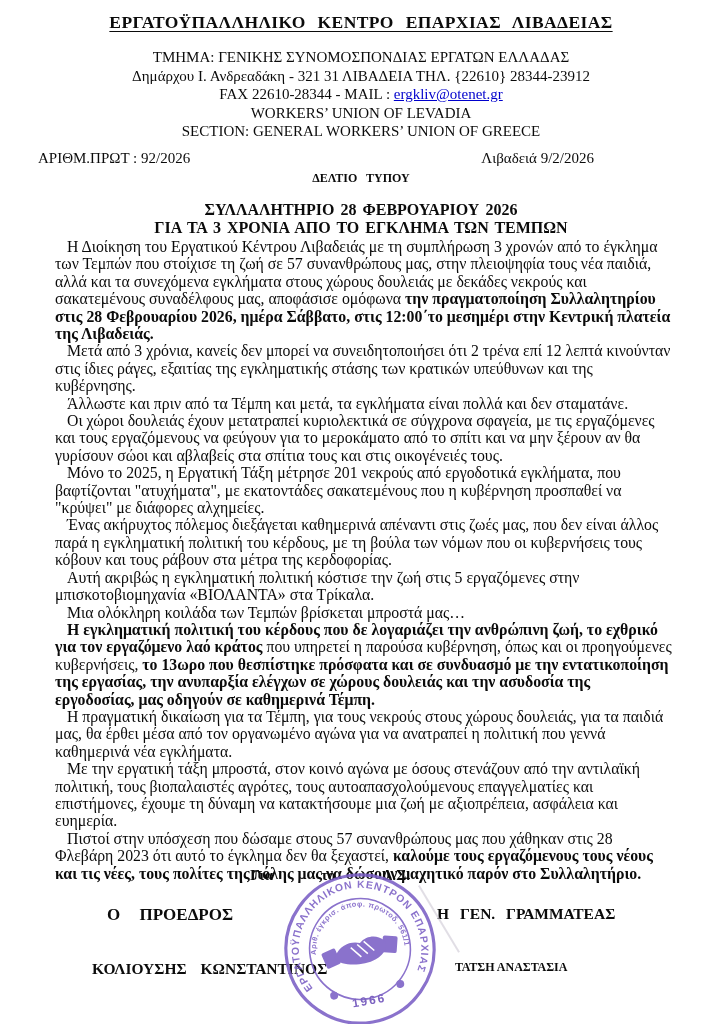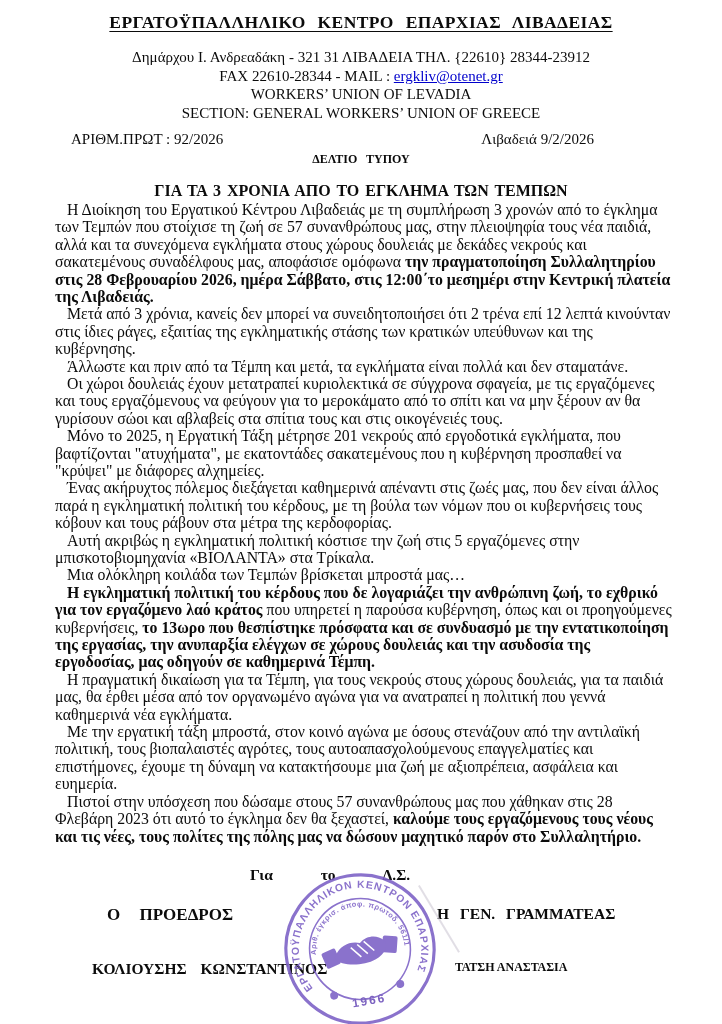--- a/index.html
+++ b/index.html
@@ -22,21 +22,21 @@
   .org-title span { text-decoration:underline; text-underline-offset:3px; }
   .letterhead {
     margin-top:15px;
     text-align:center;
     font-size:15px; line-height:18.6px;
   }
   .email-link { color:#0000cc; text-decoration:underline; cursor:pointer; }
   
   .meta-row {
     display:flex; justify-content:space-between;
-    padding:0 128px 0 71px;
+    padding:0 128px 0 38px;
     margin-top:9px;
     font-size:15px;
   }
   .press-title {
     text-align:center; font-weight:bold; font-size:12px;
     margin-top:4px; word-spacing:6px;
   }
   .subject {
     text-align:center; font-weight:bold; font-size:16px;
     line-height:18.5px; margin-top:15px; word-spacing:2px;
@@ -73,33 +73,35 @@
   }
 </style>
 </head>
 <body>
 
 <div class="page">
 
   <h1 class="org-title"><span>ΕΡΓΑΤΟΫΠΑΛΛΗΛΙΚΟ  ΚΕΝΤΡΟ  ΕΠΑΡΧΙΑΣ  ΛΙΒΑΔΕΙΑΣ</span></h1>
 
   <div class="letterhead">
+    <div>ΤΜΗΜΑ: ΓΕΝΙΚΗΣ ΣΥΝΟΜΟΣΠΟΝΔΙΑΣ ΕΡΓΑΤΩΝ ΕΛΛΑΔΑΣ</div>
     <div>Δημάρχου  Ι. Ανδρεαδάκη  - 321 31  ΛΙΒΑΔΕΙΑ  ΤΗΛ. {22610} 28344-23912</div>
     <div><span>FAX 22610-28344 -  MAIL  : </span><a class="email-link">ergkliv@otenet.gr</a></div>
     <div>WORKERS’ UNION OF LEVADIA</div>
     <div>SECTION: GENERAL WORKERS’ UNION OF GREECE</div>
   </div>
 
   <div class="meta-row">
     <span>ΑΡΙΘΜ.ΠΡΩΤ  : 92/2026</span>
     <span>Λιβαδειά 9/2/2026</span>
   </div>
 
   <div class="press-title">ΔΕΛΤΙΟ  ΤΥΠΟΥ</div>
   <div class="subject">
+    <div>ΣΥΛΛΑΛΗΤΗΡΙΟ  28  ΦΕΒΡΟΥΑΡΙΟΥ 2026</div>
     <div>ΓΙΑ ΤΑ 3 ΧΡΟΝΙΑ ΑΠΟ ΤΟ ΕΓΚΛΗΜΑ ΤΩΝ  ΤΕΜΠΩΝ</div>
   </div>
 
   <div class="doc-body">
     <p><span>Η  Διοίκηση του Εργατικού  Κέντρου Λιβαδειάς με τη συμπλήρωση 3 χρονών από το έγκλημα των Τεμπών που στοίχισε τη ζωή σε 57 συνανθρώπους μας, στην πλειοψηφία τους νέα παιδιά, αλλά και τα συνεχόμενα εγκλήματα στους χώρους δουλειάς με  δεκάδες νεκρούς και σακατεμένους συναδέλφους μας, αποφάσισε ομόφωνα  </span><b>την πραγματοποίηση Συλλαλητηρίου στις 28 Φεβρουαρίου 2026, ημέρα Σάββατο, στις 12:00΄το μεσημέρι στην Κεντρική πλατεία της Λιβαδειάς.</b></p>
     <p>Μετά από 3 χρόνια, κανείς δεν μπορεί να συνειδητοποιήσει ότι 2 τρένα επί 12 λεπτά κινούνταν στις ίδιες ράγες, εξαιτίας της εγκληματικής στάσης των κρατικών υπεύθυνων  και της κυβέρνησης.</p>
     <p>Άλλωστε και πριν από τα Τέμπη και μετά, τα εγκλήματα είναι πολλά και δεν σταματάνε.</p>
     <p>Οι χώροι δουλειάς έχουν μετατραπεί κυριολεκτικά σε σύγχρονα σφαγεία, με τις εργαζόμενες και τους εργαζόμενους να φεύγουν για το μεροκάματο από το σπίτι και να μην ξέρουν αν θα γυρίσουν σώοι και αβλαβείς στα σπίτια τους και στις οικογένειές τους.</p>
     <p>Μόνο το 2025, η Εργατική Τάξη μέτρησε 201 νεκρούς από εργοδοτικά εγκλήματα, που βαφτίζονται "ατυχήματα", με εκατοντάδες σακατεμένους που η κυβέρνηση προσπαθεί να "κρύψει" με διάφορες αλχημείες.</p>
     <p>Ένας ακήρυχτος πόλεμος διεξάγεται καθημερινά απέναντι στις ζωές μας, που δεν είναι άλλος παρά η εγκληματική πολιτική του κέρδους, με τη βούλα των νόμων που οι κυβερνήσεις τους κόβουν και τους ράβουν στα μέτρα της κερδοφορίας.</p>

